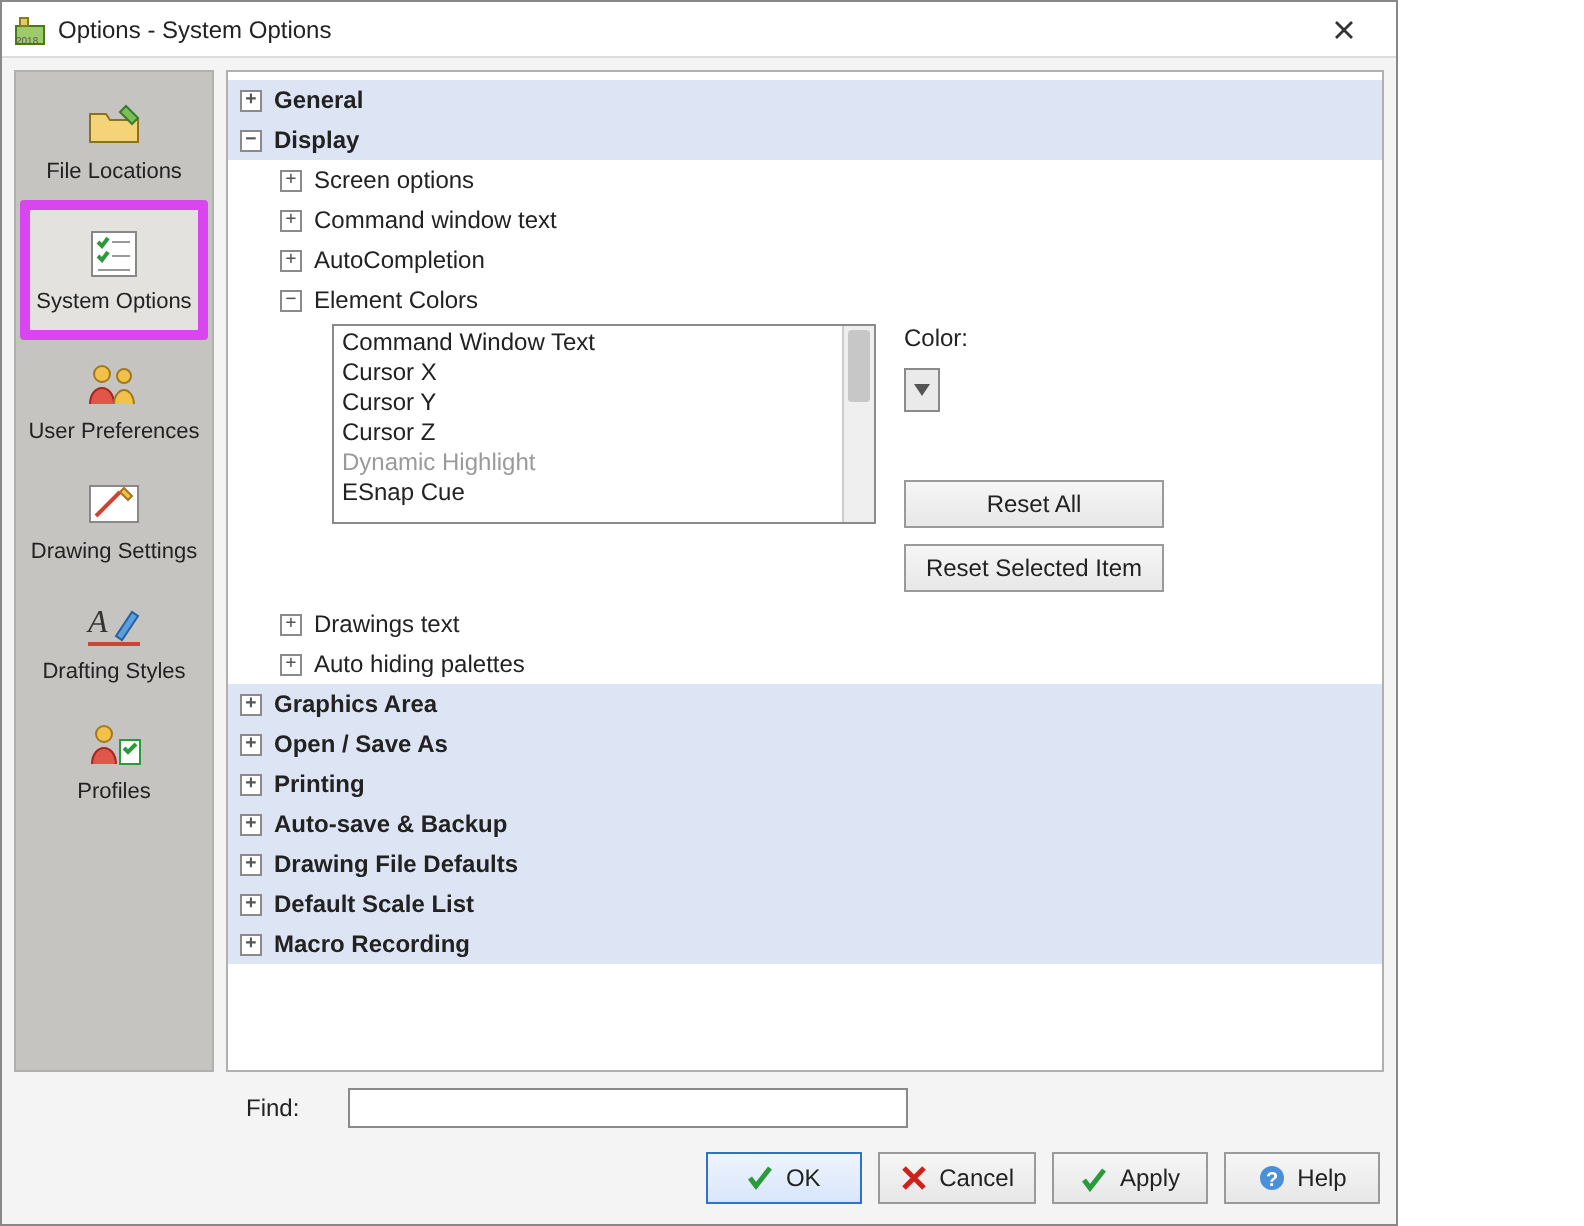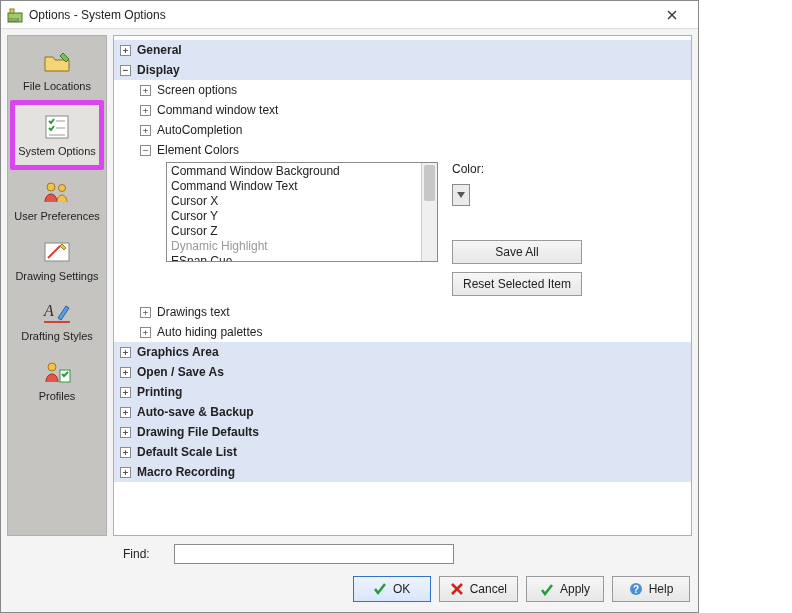--- a/index.html
+++ b/index.html
@@ -180,21 +180,20 @@
           </div>
         <div class="row sub indent-1">
             <span class="exp">−</span>
             <span class="label">Element Colors</span>
           </div>
 
         <div class="ec-block">
           <div class="ec-left">
             <div class="listbox">
               <div class="items">
-                <div class="item">Command Window Background</div>
                 <div class="item">Command Window Text</div>
                 <div class="item">Cursor X</div>
                 <div class="item">Cursor Y</div>
                 <div class="item">Cursor Z</div>
                 <div class="item disabled">Dynamic Highlight</div>
                 <div class="item">ESnap Cue</div>
               </div>
               <div class="sb">
                   <div class="thumb"></div>
                 </div>
@@ -204,21 +203,21 @@
             <span class="lbl">Color:</span>
             <div class="combo">
               <div class="arrow">
                   <svg width="8" height="6" viewBox="0 0 8 6">
                     <path d="M0 0h8L4 6z" fill="#555"></path>
                   </svg>
                 </div>
             </div>
             <div style="height:18px"></div>
             <div class="btn">
-                <span>Save All</span>
+                <span>Reset All</span>
               </div>
             <div class="btn">
                 <span>Reset Selected Item</span>
               </div>
           </div>
         </div>
 
         <div class="row sub indent-1">
             <span class="exp">+</span>
             <span class="label">Drawings text</span>

